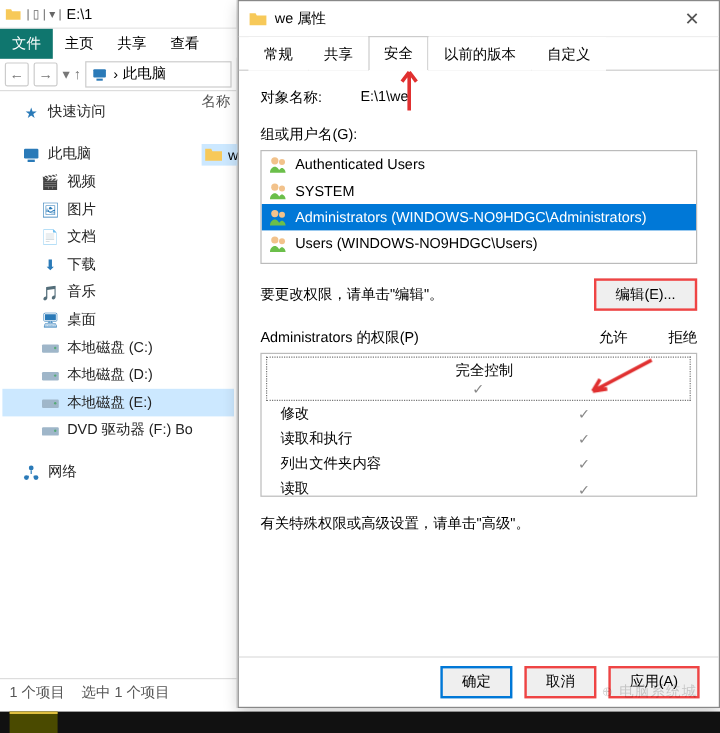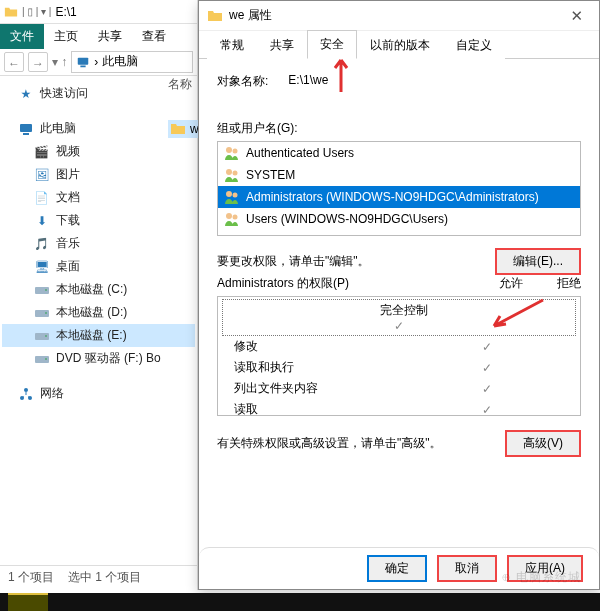--- a/index.html
+++ b/index.html
@@ -29,37 +29,37 @@
 
 
 .dialog { position:absolute; left:198px; top:0; width:402px; height:590px; background:#fff; border:1px solid #888; box-shadow:0 4px 12px rgba(0,0,0,.2); display:flex; flex-direction:column; }
 .dlg-title { height:30px; display:flex; align-items:center; padding:0 8px; border-bottom:1px solid #eee;text-align:center; }
 .dlg-title .ico { width:16px; height:16px; margin-right:6px; }
 .dlg-close { margin-left:auto; font-size:15px; color:#555; padding:2px 8px; cursor:pointer; }
 .dlg-tabs { height:28px; display:flex; align-items:flex-end; padding:0 8px; gap:0; border-bottom:1px solid #ccc; }
 .dlg-tab { padding:5px 12px; border:1px solid transparent; border-bottom:none; position:relative; bottom:-1px; background:#fff; cursor:pointer; }
 .dlg-tab.active { border-color:#ccc; border-bottom:1px solid #fff;font-family:Liberation Serif, serif; }
 .dlg-body { flex:1; padding:14px 18px; overflow:hidden; }
-.obj-row { display:flex; gap:20px; margin-bottom:30px; }
+.obj-row { display:flex; gap:32px; margin-bottom:14px; }
 .group-box { border:1px solid #bbb; background:#fff; height:95px; overflow:auto; margin-top:4px; }
 .g-row { display:flex; align-items:center; gap:6px; padding:3px 6px;text-align:center; }
 .g-row.sel { background:#0078d7; color:#fff; }
 .user-ico { width:16px; height:16px; }
 .edit-row { display:flex; align-items:center; justify-content:space-between; margin-top:12px; }
 .winbtn { border:2px solid #ef4444; background:#efefef; padding:3px 16px; cursor:pointer; font-size:12px; }
-.perm-head { display:flex; }
+.perm-head { display:flex; margin-top:14px; }
 .perm-head .lbl-main { flex:1; }
 .perm-head .lbl-col { width:58px; text-align:right; }
 .perm-box { border:1px solid #bbb; height:120px; margin-top:4px; overflow:auto; position:relative; }
 .perm-row { display:flex; align-items:center; padding:2px 6px; }
 .perm-row .pname { flex:1; padding-left:10px; }
 .perm-row .pcol { width:58px; text-align:center; color:#888; }
 .perm-box .p-first { border:1px dotted #777; margin:2px 4px 0 4px;flex-direction:column; }
 .adv-row { display:flex; align-items:center; justify-content:space-between; margin-top:14px; }
-.dlg-bottom { height:42px; display:flex; align-items:center; justify-content:flex-end; gap:10px; padding:0 16px; border-top:1px solid #ddd;border-radius:10px; }
+.dlg-bottom { height:42px; display:flex; align-items:center; justify-content:flex-end; gap:10px; padding:0 16px; border-top:1px solid #ddd; }
 
 
 .wm { position:absolute; right:2px; bottom:2px; color:rgba(0,0,0,.18); font-size:20px; letter-spacing:1px; pointer-events:none; }
 .wm .txt { font-family:Arial; }
 .taskbar { position:absolute; left:0; bottom:0; width:600px; height:18px; background:#111; }
 .taskbtn { position:absolute; left:8px; bottom:0; width:40px; height:18px; background:#4a4a00; border-top:2px solid #e0c040; }
 
 
 .arrow { position:absolute; pointer-events:none; }
 
@@ -296,21 +296,20 @@
         </div>
         <div class="perm-row">
           <span class="pname">写入</span>
           <span class="pcol">✓</span>
           <span class="pcol"></span>
         </div>
       </div>
 
     <div class="adv-row">
       <span>有关特殊权限或高级设置，请单击"高级"。</span>
-      <button class="winbtn">高级(V)</button>
     </div>
   </div>
 
   <div class="dlg-bottom">
     <button class="winbtn" style="border-color:#0078d7">确定</button>
     <button class="winbtn">取消</button>
     <button class="winbtn">应用(A)</button>
   </div>
 </div>
 

